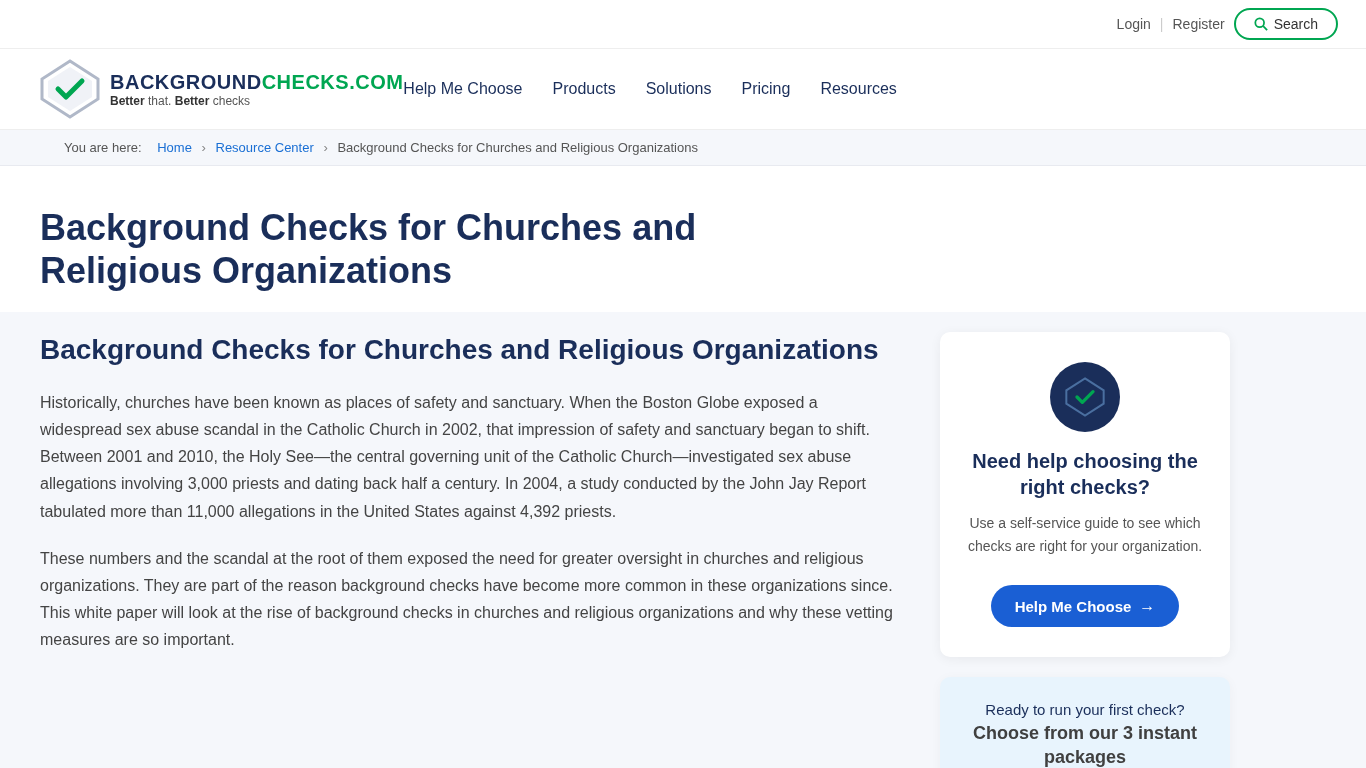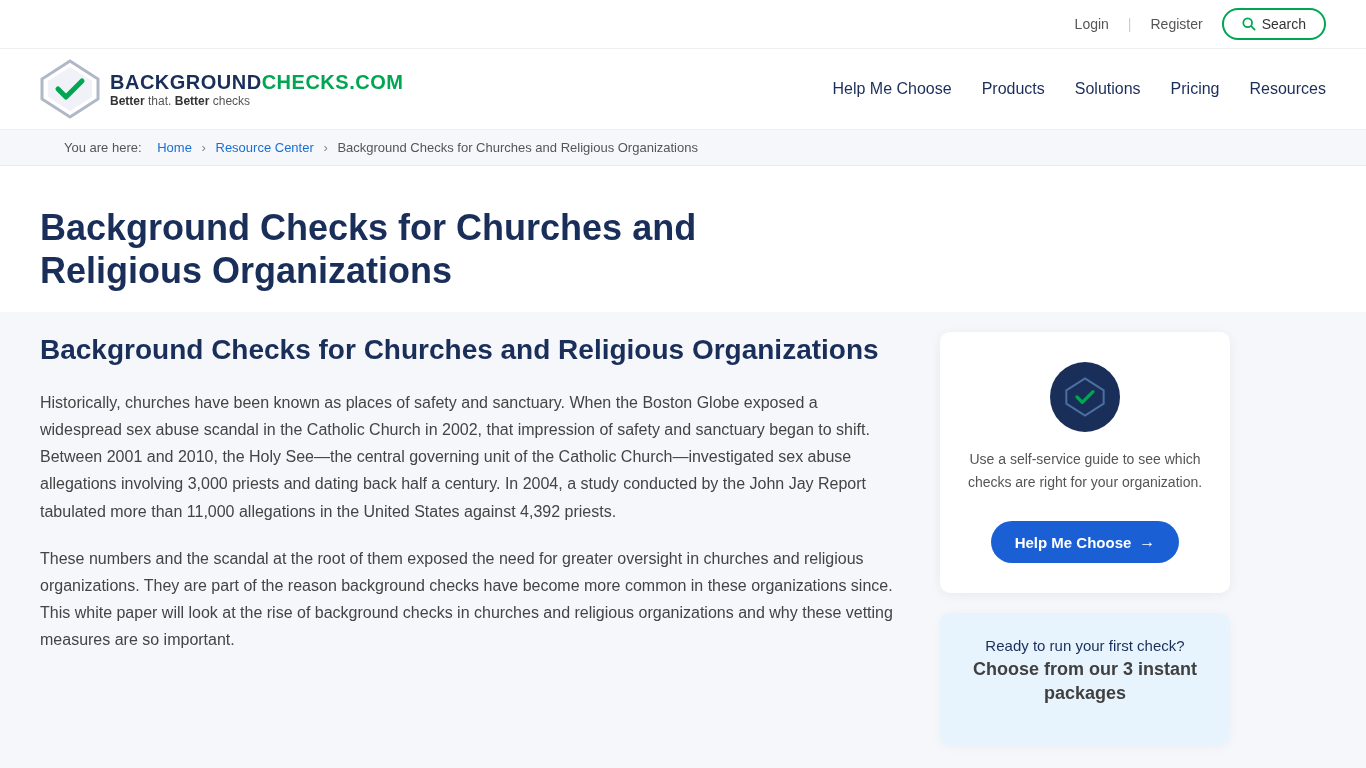--- a/index.html
+++ b/index.html
@@ -3,24 +3,24 @@
   <meta charset="utf-8">
   <style>
     * { margin: 0; padding: 0; box-sizing: border-box; }
     body { font-family: 'Arial', sans-serif; background: #fff; color: #333; font-size: 16px; }
 
     
     .top-bar {
       display: flex;
       justify-content: flex-end;
       align-items: center;
-      padding: 8px 40px;
+      padding: 8px 28px;
       background: #fff;
       border-bottom: 1px solid #eee;
-      gap: 19px;
+      gap: 9px;
     }
     .top-bar a {
       color: #555;
       text-decoration: none;
       font-size: 14px;
     }
     .top-bar-divider {
       color: #ccc;
       font-size: 14px;
     }
@@ -42,21 +42,20 @@
       height: 14px;
       stroke: #00a651;
       fill: none;
       stroke-width: 2;
     }
 
     
     .header {
       display: flex;
       align-items: center;
-      justify-content: space-between;
       padding: 10px 40px;
       background: #fff;
       border-bottom: 1px solid #eee;
     }
     .logo-area {
       display: flex;
       align-items: center;
       gap: 10px;
     }
     .logo-icon {
@@ -296,20 +295,21 @@
   <div class="sidebar">
 
     <div class="help-card">
       <div class="help-card-icon">
         <svg width="40" height="40" viewBox="0 0 60 60" xmlns="http://www.w3.org/2000/svg">
           <polygon points="30,2 58,20 58,40 30,58 2,40 2,20" fill="none" stroke="#4a6fa0" stroke-width="3"></polygon>
           <polygon points="30,8 52,22 52,38 30,52 8,38 8,22" fill="#1a2e5a"></polygon>
           <polyline points="18,30 26,38 42,22" fill="none" stroke="#00a651" stroke-width="5" stroke-linecap="round" stroke-linejoin="round"></polyline>
         </svg>
       </div>
+      <h3>Need help choosing the right checks?</h3>
       <p>Use a self-service guide to see which checks are right for your organization.</p>
       <a class="help-me-choose-btn">
         <span>Help Me Choose</span>
         <span class="arrow">→</span>
       </a>
     </div>
 
     <div class="ready-card">
       <p class="ready-label">Ready to run your first check?</p>
       <h3>Choose from our 3 instant packages</h3>

